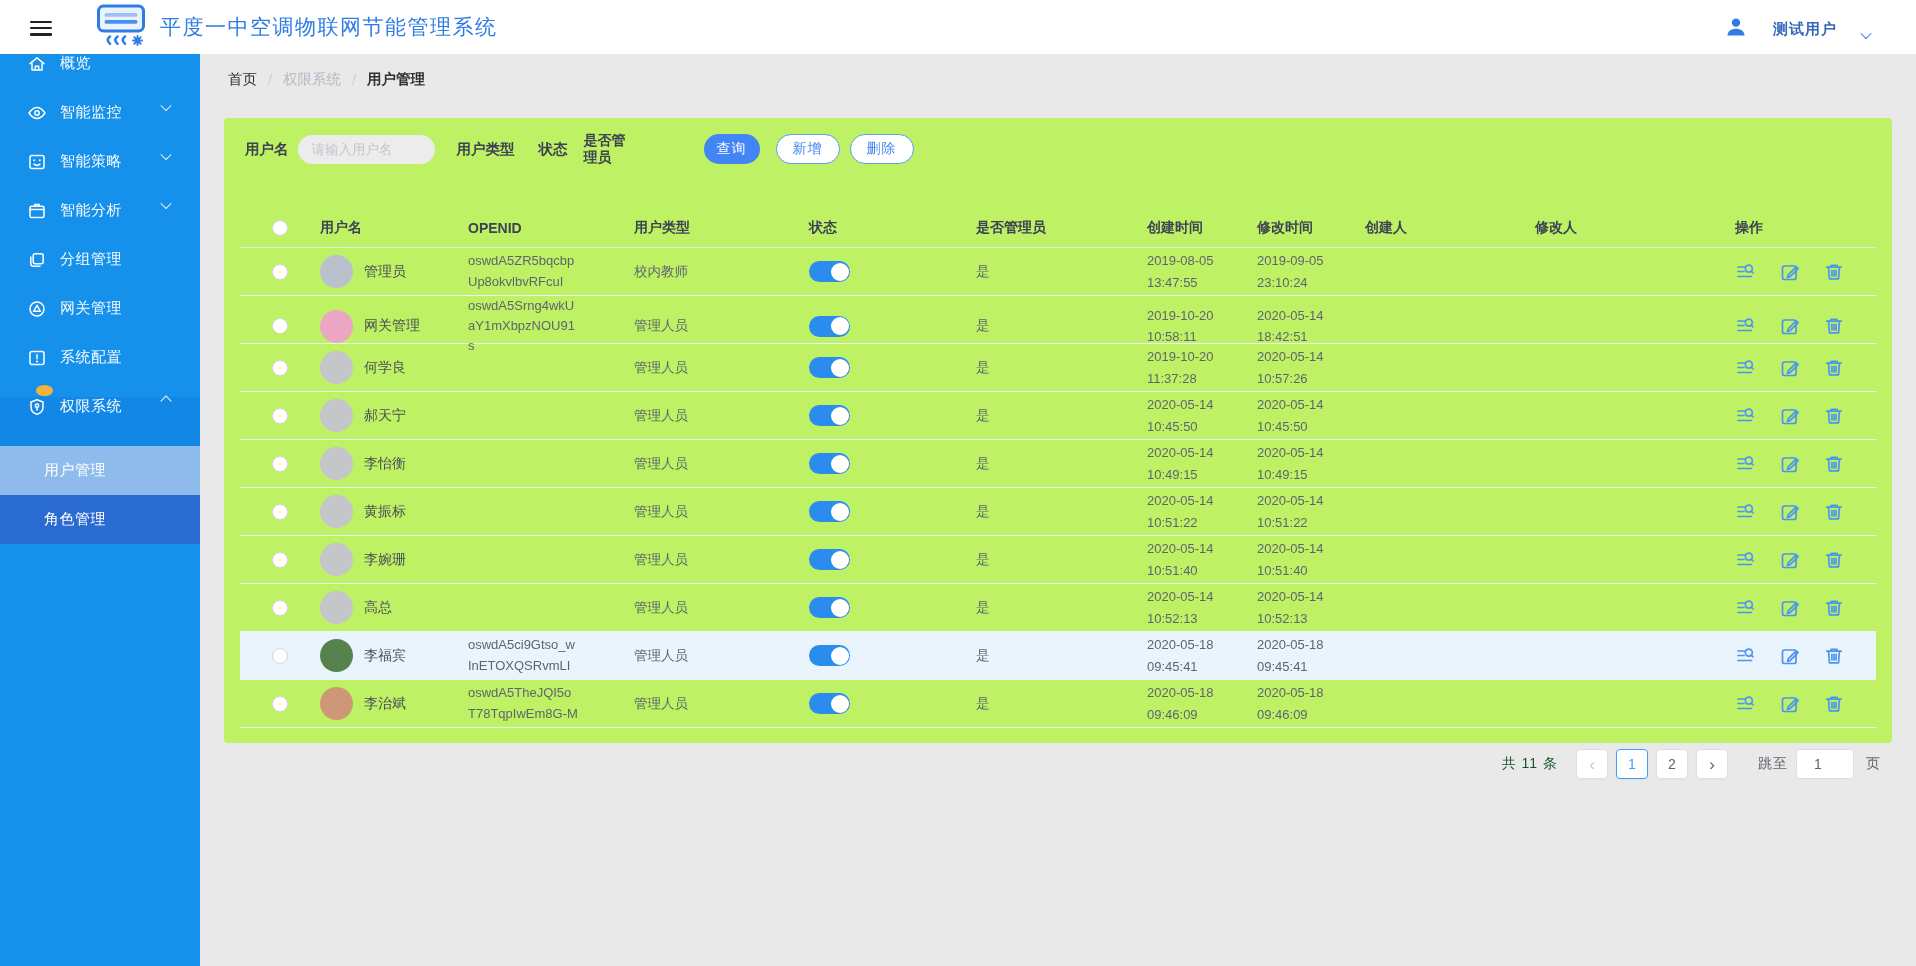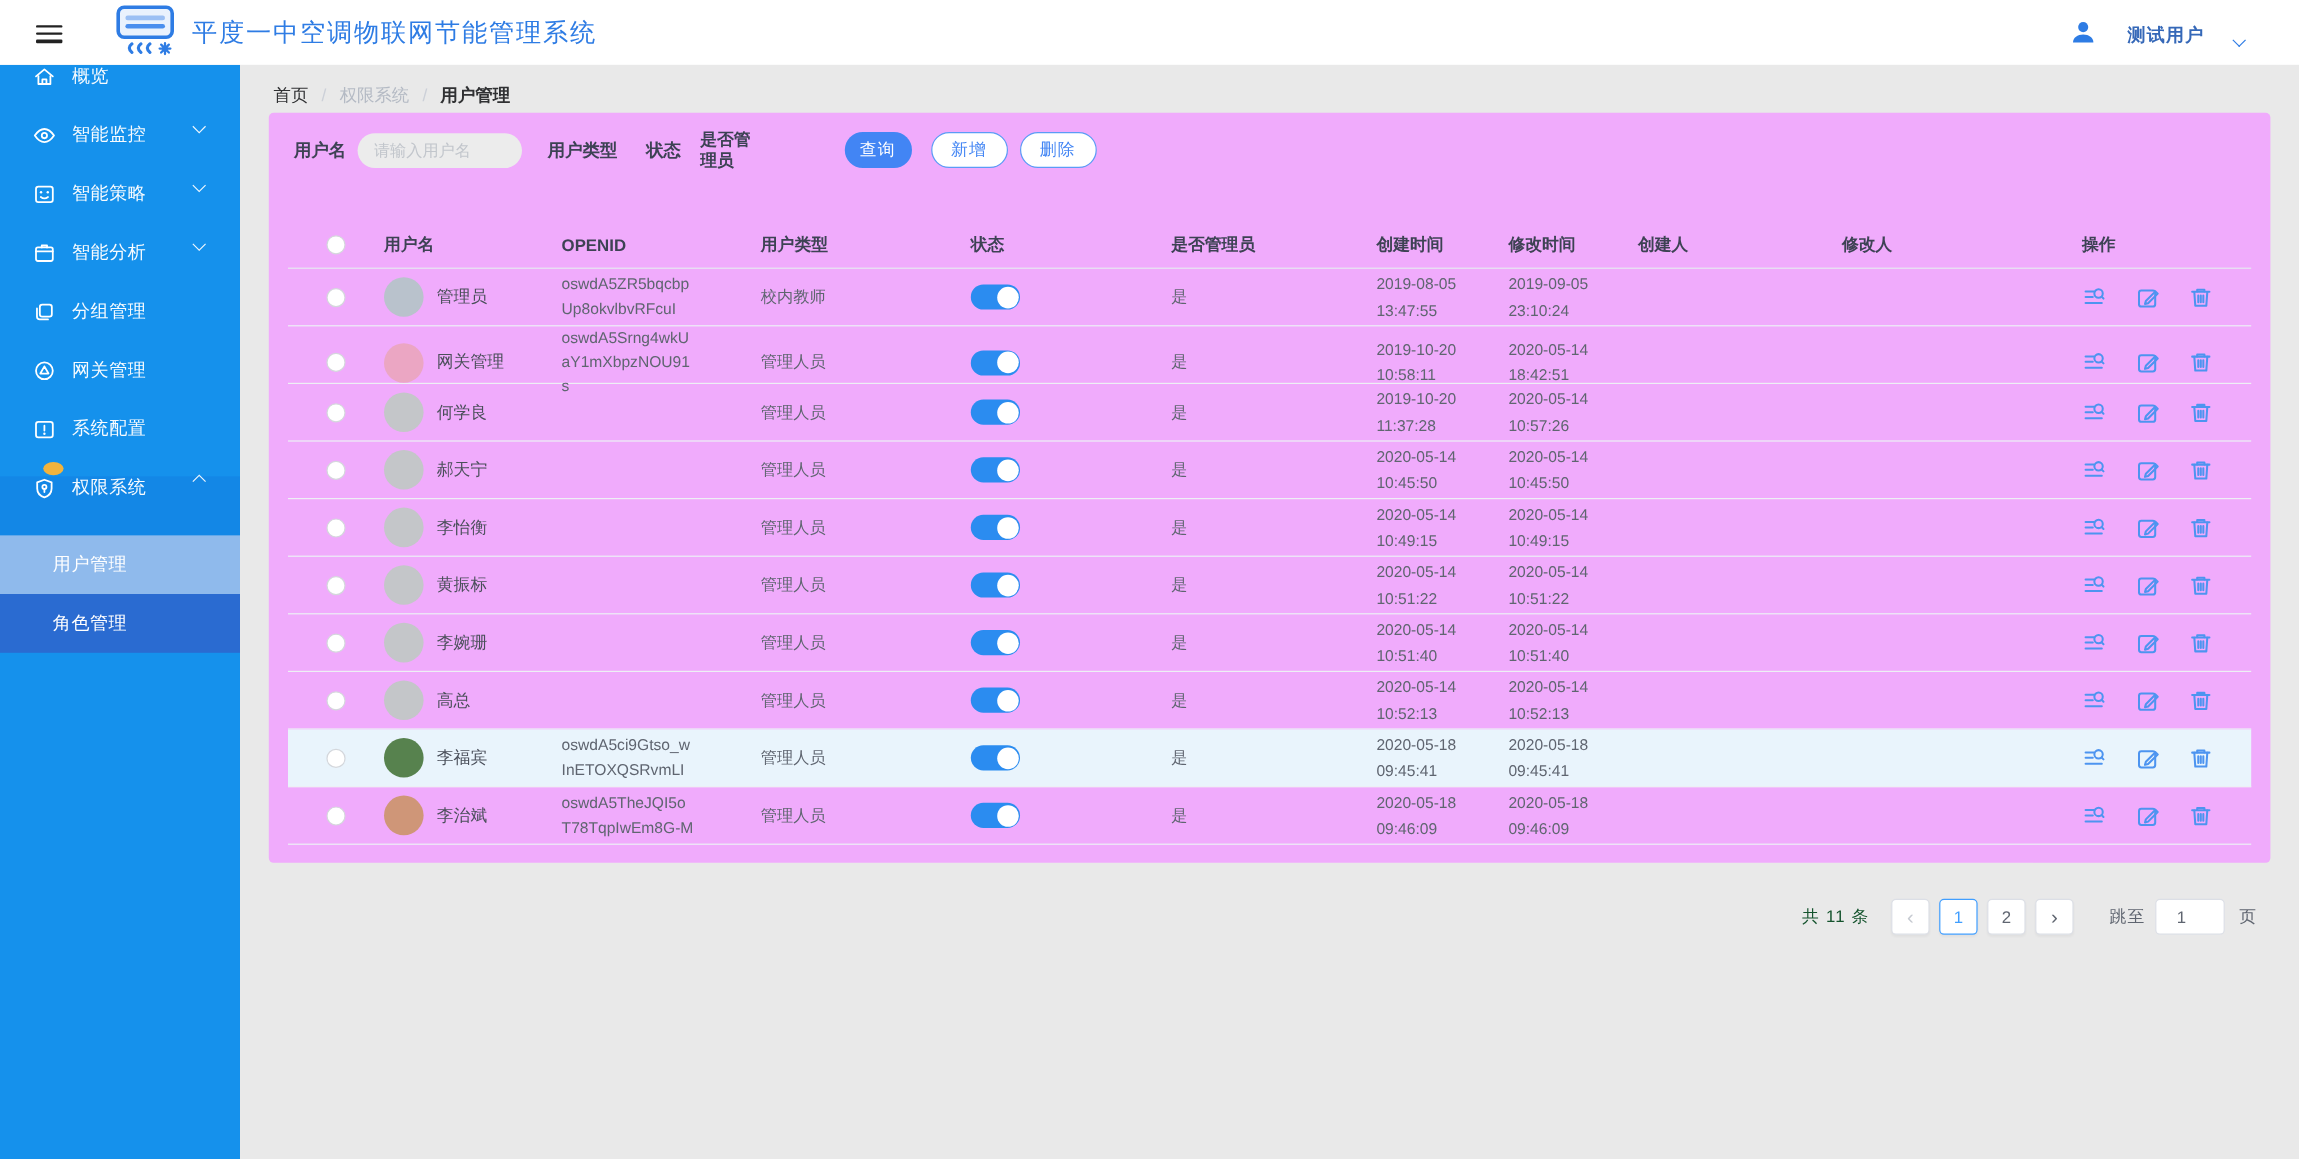--- a/index.html
+++ b/index.html
@@ -37,21 +37,21 @@
   .submenu-item.active{background:#8fbaec}
 
   
   .main{position:absolute;left:200px;top:54px;right:0;bottom:0}
   .breadcrumb{margin:16px 0 0 28px;font-size:14.5px;color:#303133;display:flex;gap:11px;align-items:center}
   .bc-sep{color:#ccd0d8}
   .bc-dim{color:#b4bac4;cursor:pointer}
   .bc-home{cursor:pointer}
   .bc-current{font-weight:700}
 
-  .card{position:absolute;left:24px;right:24px;top:40px;height:625px;background:#f0abfc;
+  .card{position:absolute;left:24px;right:24px;top:64px;height:625px;background:#bef264;
     border-radius:4px;padding:12px 16px 0}
 
   
   .filterbar{display:flex;align-items:center;height:34px;margin-top:2px}
   .f-label{font-size:14.5px;color:#3d4254;font-weight:600}
   .lbl-username{margin-left:5px}
   .search-input{width:137px;height:29px;border:none;background:#ececec;border-radius:15px;
     margin-left:9px;padding:0 14px;font-size:13.5px;color:#333;outline:none}
   .search-input::placeholder{color:#c2c6cc}
   .lbl-usertype{margin-left:22px}

